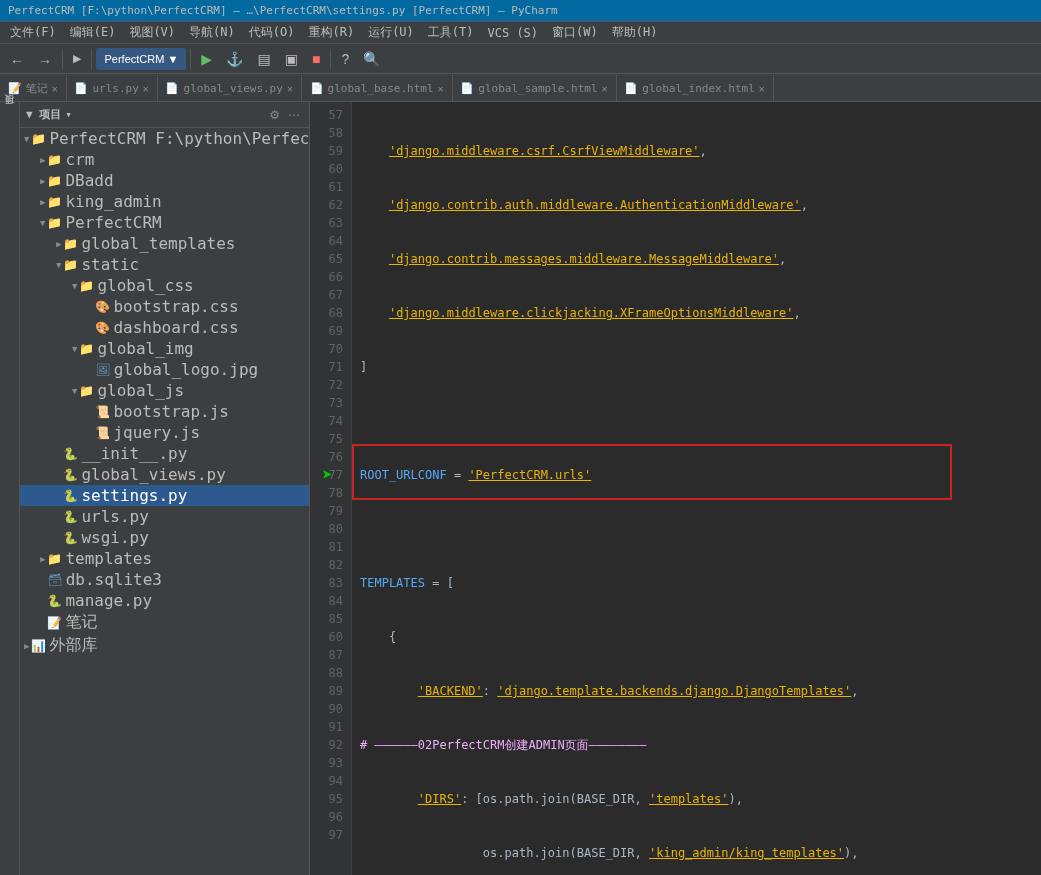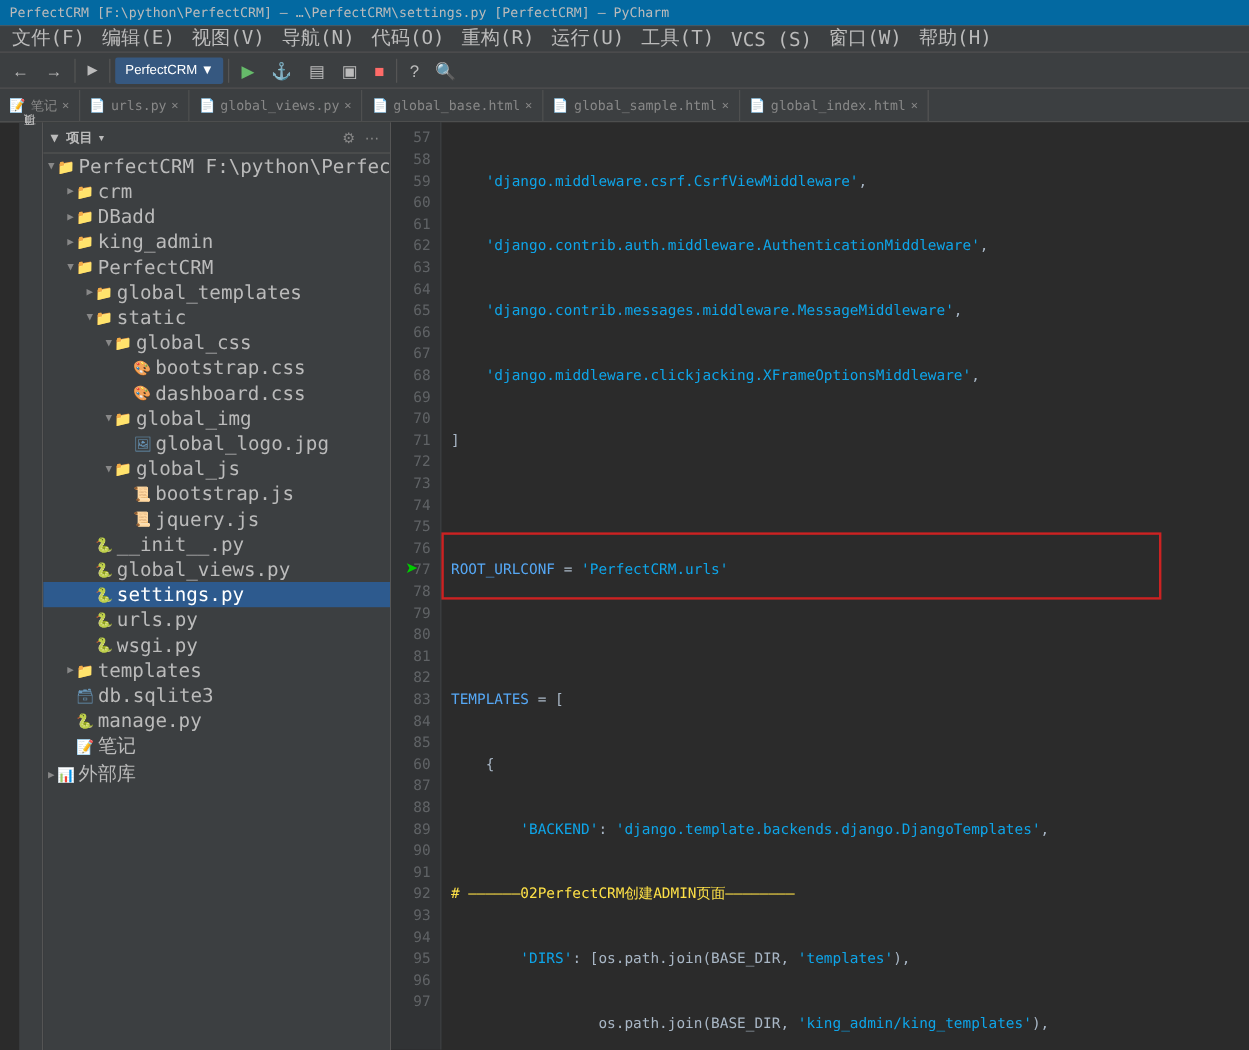--- a/index.html
+++ b/index.html
@@ -23,21 +23,21 @@
       height: 22px;
       display: flex;
       align-items: center;
       padding: 0 4px;
       border-bottom: 1px solid #555;
       gap: 2px;
     }
     #menubar span {
       color: #bbbbbb;
       padding: 2px 6px;
-      font-size: 16px;
+      font-size: 12px;
       cursor: pointer;
     }
     
     
     #toolbar {
       background: #3c3f41;
       height: 30px;
       display: flex;
       align-items: center;
       padding: 0 4px;
@@ -94,21 +94,20 @@
     }
     .tab .close-x {
       font-size: 10px;
       color: #888;
     }
     
     
     #main {
       display: flex;
       height: calc(875px - 22px - 22px - 30px - 28px);
-      margin-left: 16px;
     }
     
     
     #sidebar {
       width: 290px;
       min-width: 290px;
       background: #3c3f41;
       border-right: 1px solid #555;
       overflow-y: auto;
       overflow-x: hidden;
@@ -183,22 +182,22 @@
     .code-content {
       flex: 1;
       padding: 4px 0 4px 8px;
       line-height: 18px;
       font-size: 12px;
       overflow: visible;
       white-space: pre;
     }
     
     
-    .c-string { color: #0ea5e9; }
-    .c-comment { color: #fde047; }
+    .c-string { color: #eab308; text-decoration: underline; }
+    .c-comment { color: #f0abfc; }
     .c-cyan { color: #56a8f5; }
     
     
     #left-strip {
       width: 20px;
       background: #3c3f41;
       border-right: 1px solid #555;
       display: flex;
       flex-direction: column;
       align-items: center;

